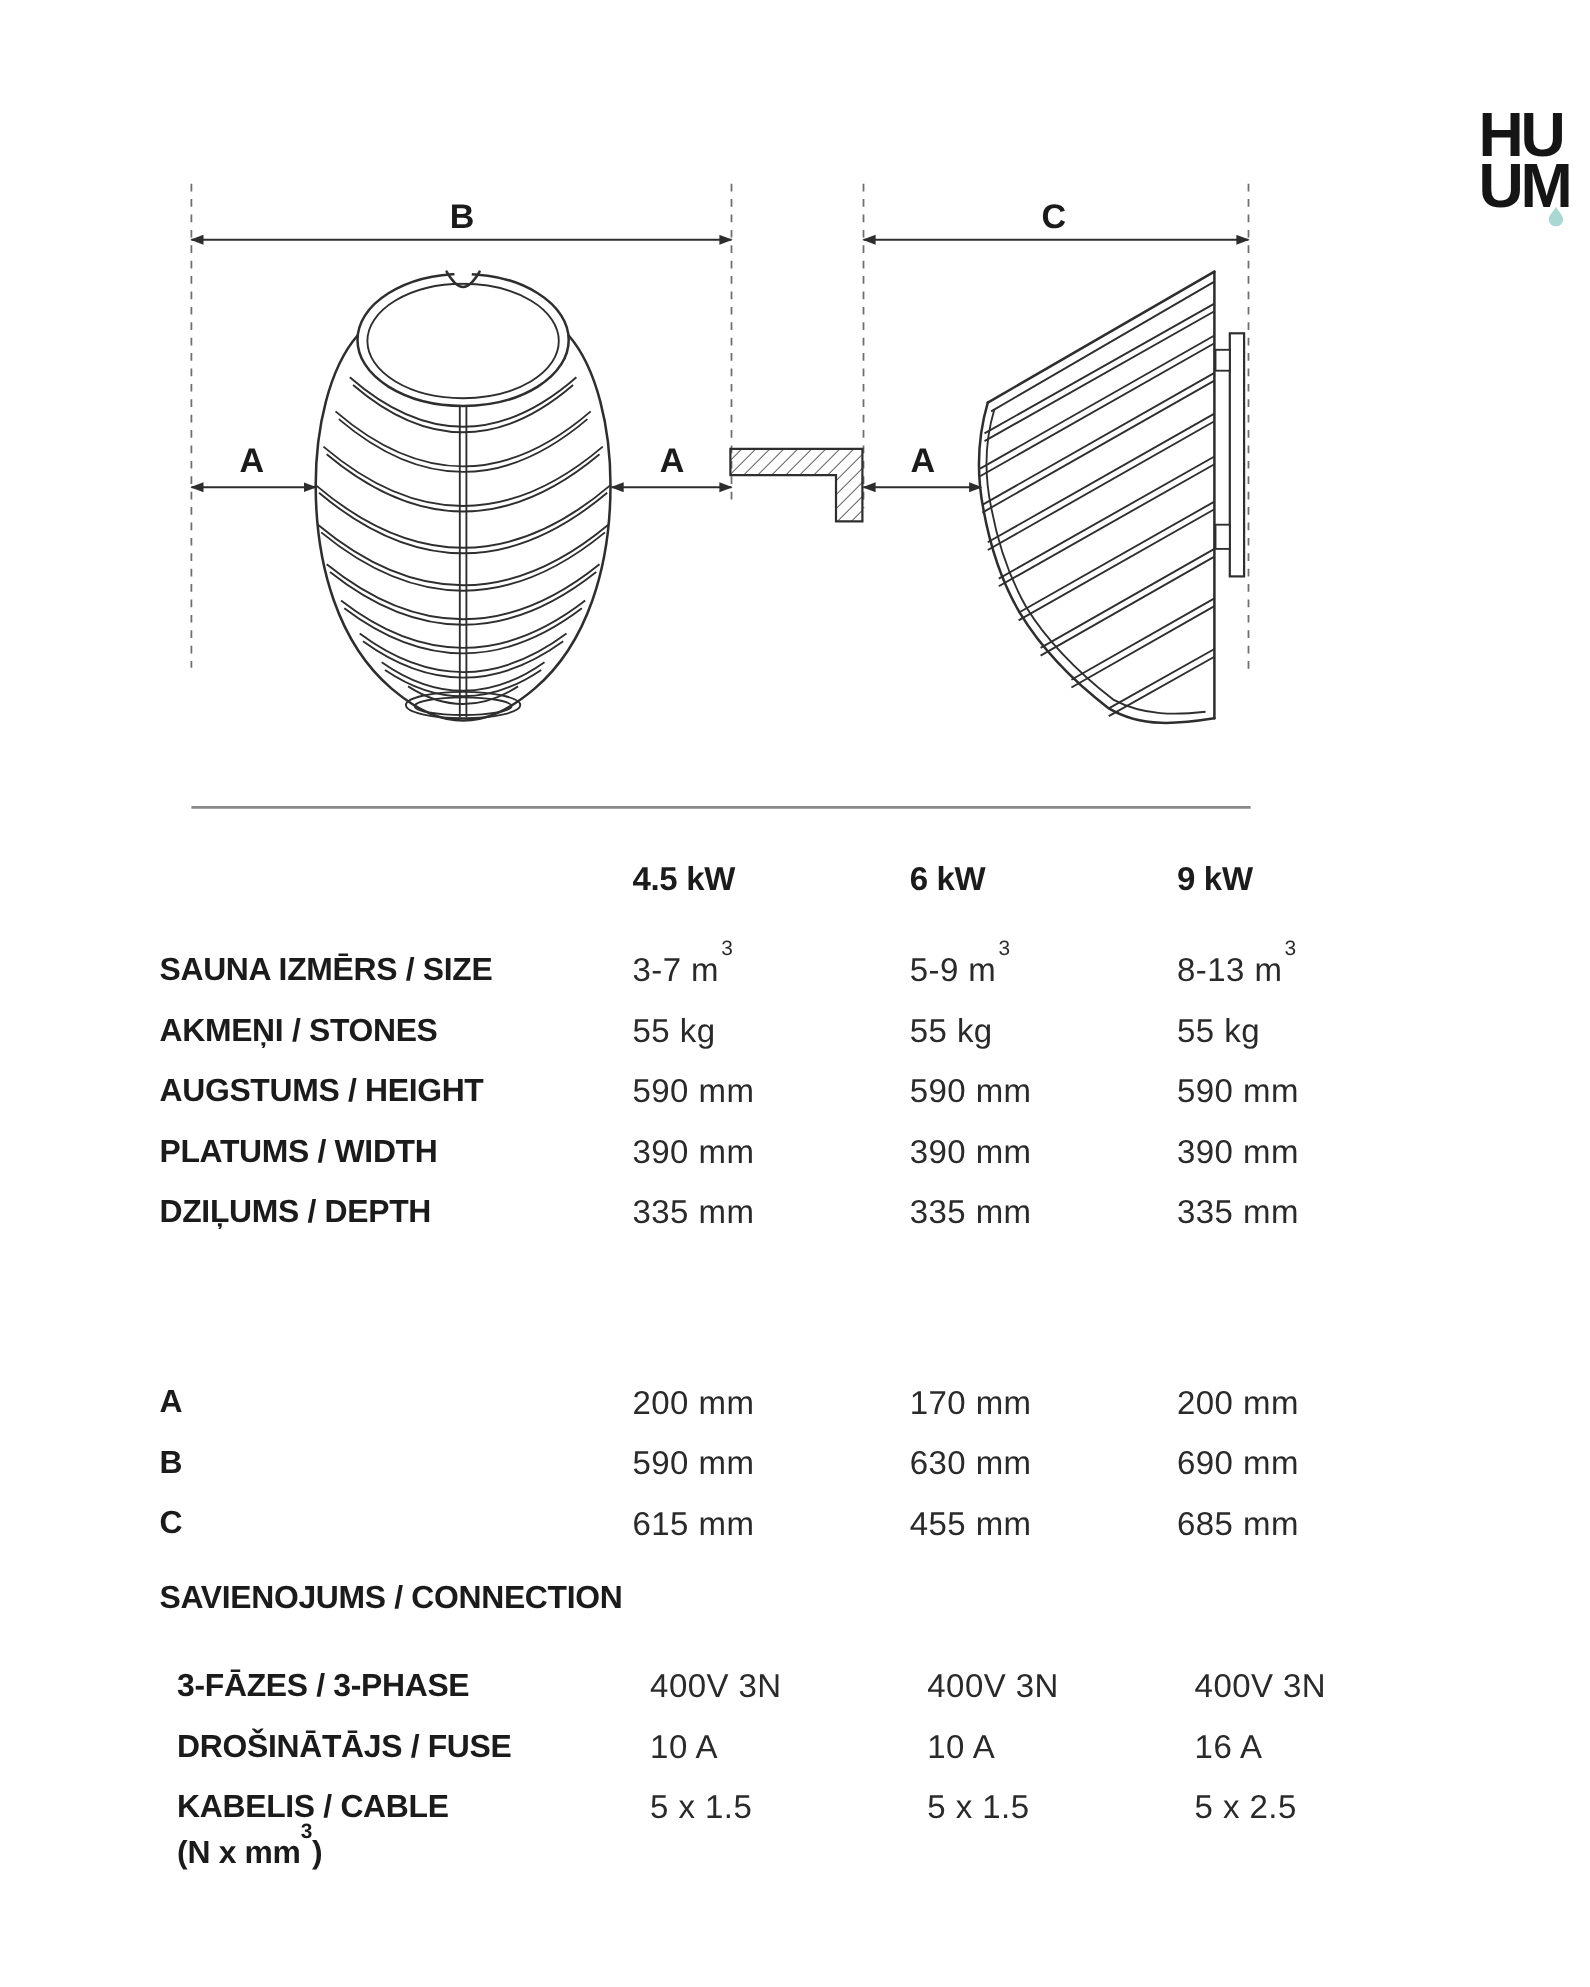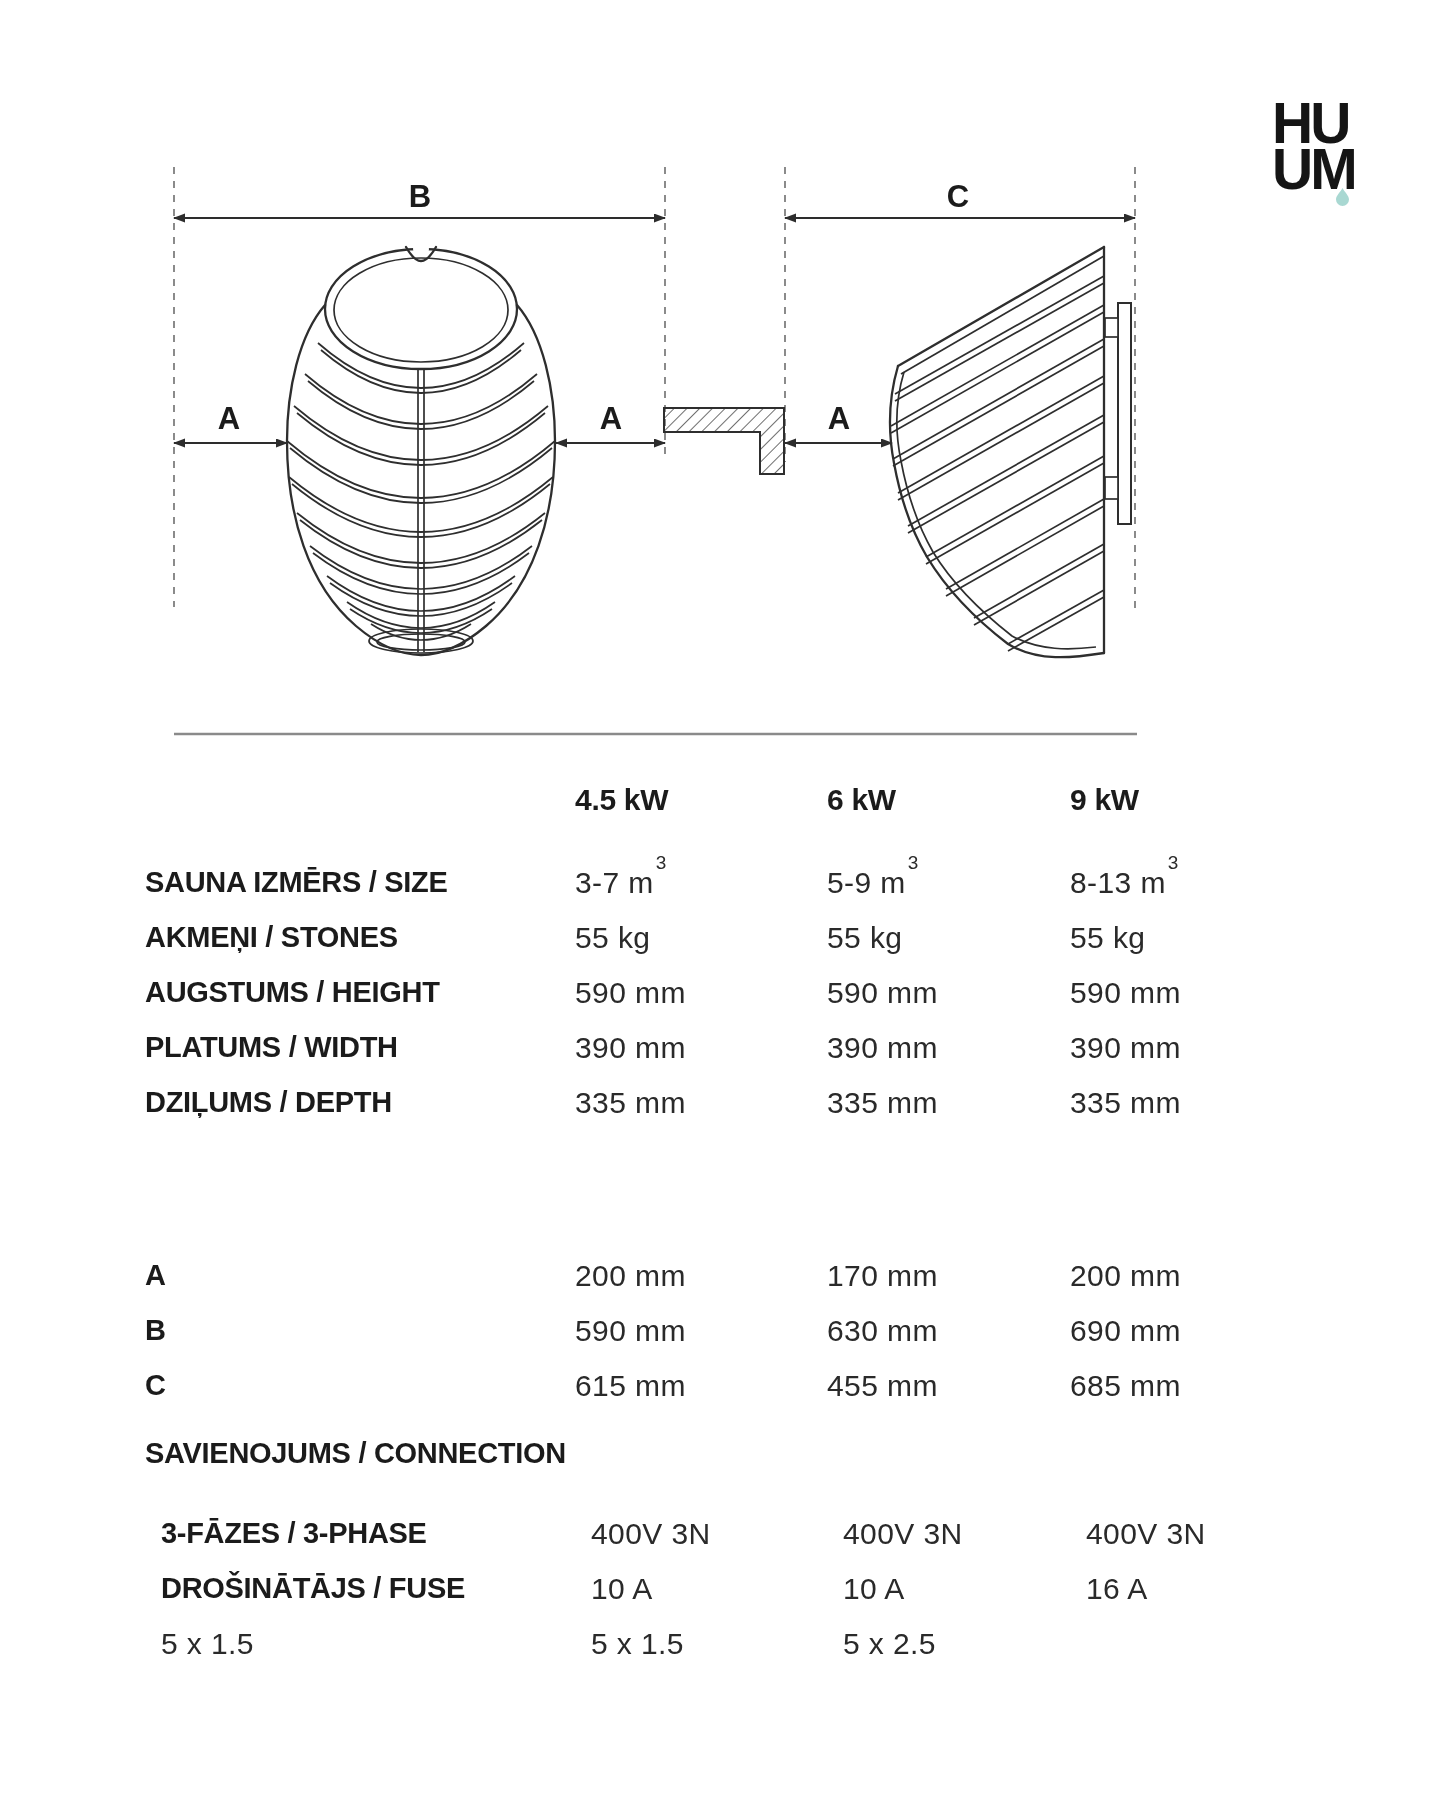--- a/index.html
+++ b/index.html
@@ -1,20 +1,20 @@
 <!DOCTYPE html>
 <html><head>
 <meta charset="utf-8">
 <style>
   html,body{margin:0;padding:0;background:#fff;}
   .page{position:relative;width:1445px;height:1806px;background:#fff;overflow:hidden;
         font-family:"Liberation Sans",sans-serif;}
 
   
-  .logo{position:absolute;left:1272px;top:100px;width:100px;height:110px;color:#151515;
+  .logo{position:absolute;left:1344px;top:100px;width:100px;height:110px;color:#151515;
         font-weight:700;font-size:57px;line-height:46px;letter-spacing:-3px;}
   .logo .drop{position:absolute;left:64px;top:88px;}
 
   
   .diagram{position:absolute;left:0;top:0;}
   .dline{stroke:#6e6e6e;stroke-width:1.6;stroke-dasharray:7 7;fill:none;}
   .dim{stroke:#2d2d2d;stroke-width:1.8;fill:none;}
   .draw{stroke:#2e2e2e;stroke-width:2.3;fill:none;stroke-linecap:round;}
   .drawthin{stroke:#2e2e2e;stroke-width:1.7;fill:none;}
   .dimtext{font-family:"Liberation Sans",sans-serif;font-weight:700;font-size:31px;
@@ -230,19 +230,23 @@
       <div class="val"><span>400V 3N</span></div>
       <div class="val"><span>400V 3N</span></div>
     </div>
     <div class="grid-row">
       <div class="lbl">DROŠINĀTĀJS / FUSE</div>
       <div class="val"><span>10 A</span></div>
       <div class="val"><span>10 A</span></div>
       <div class="val"><span>16 A</span></div>
     </div>
     <div class="grid-row">
+      <div class="lbl cable-lbl">
+        <span>KABELIS / CABLE</span>
+        <div class="lbl2"><span>(N x mm</span><sup>3</sup><span>)</span></div>
+      </div>
       <div class="val"><span>5 x 1.5</span></div>
       <div class="val"><span>5 x 1.5</span></div>
       <div class="val"><span>5 x 2.5</span></div>
     </div>
   </div>
 
 </div>
 
 </body></html>

